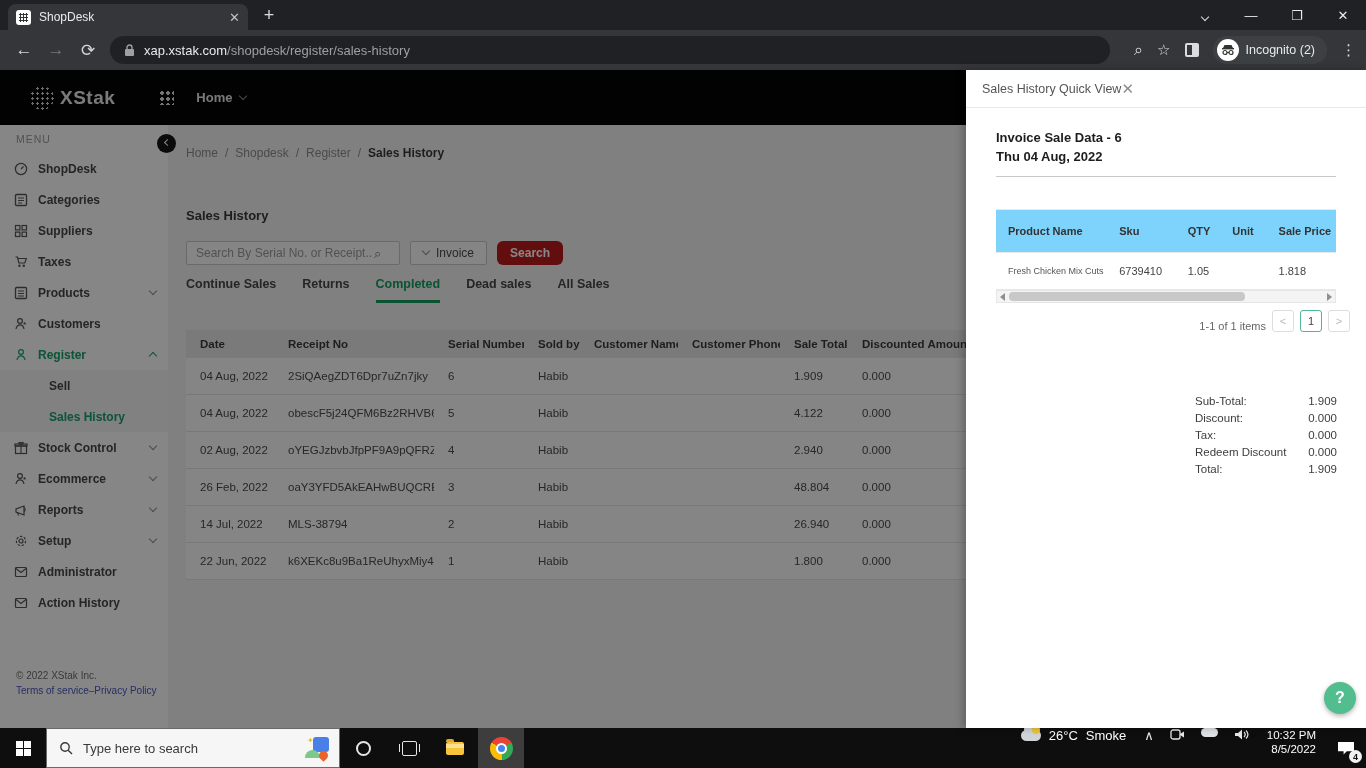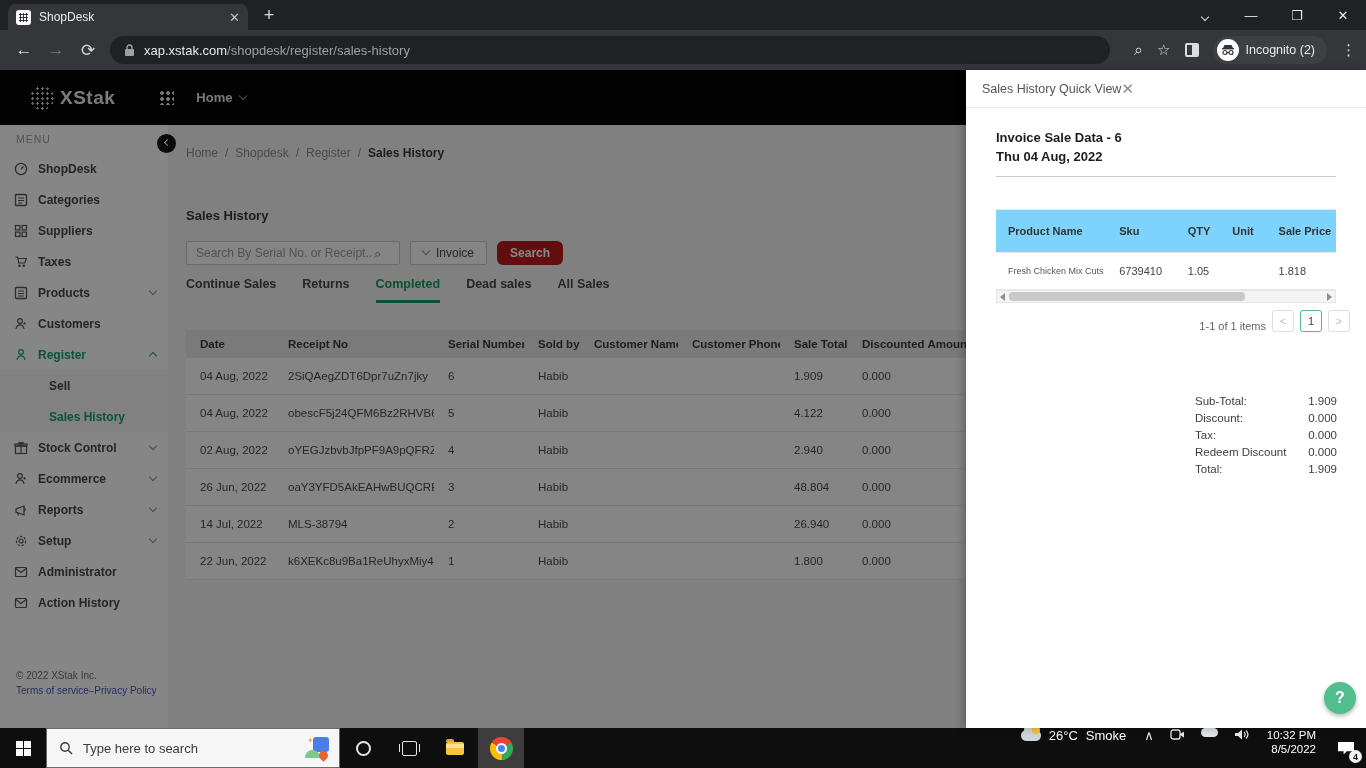--- a/index.html
+++ b/index.html
@@ -391,21 +391,21 @@
           <span class="dc c0">02 Aug, 2022</span>
             <span class="dc c1">oYEGJzbvbJfpPF9A9pQFRZ</span>
             <span class="dc c2">4</span>
             <span class="dc c3">Habib</span>
             <span class="dc c4"></span>
             <span class="dc c5"></span>
             <span class="dc c6">2.940</span>
             <span class="dc c7">0.000</span>
         </div>
         <div class="drow">
-          <span class="dc c0">26 Jun, 2022</span>
+          <span class="dc c0">26 Feb, 2022</span>
             <span class="dc c1">oaY3YFD5AkEAHwBUQCREJq</span>
             <span class="dc c2">3</span>
             <span class="dc c3">Habib</span>
             <span class="dc c4"></span>
             <span class="dc c5"></span>
             <span class="dc c6">48.804</span>
             <span class="dc c7">0.000</span>
         </div>
         <div class="drow">
           <span class="dc c0">14 Jul, 2022</span>

